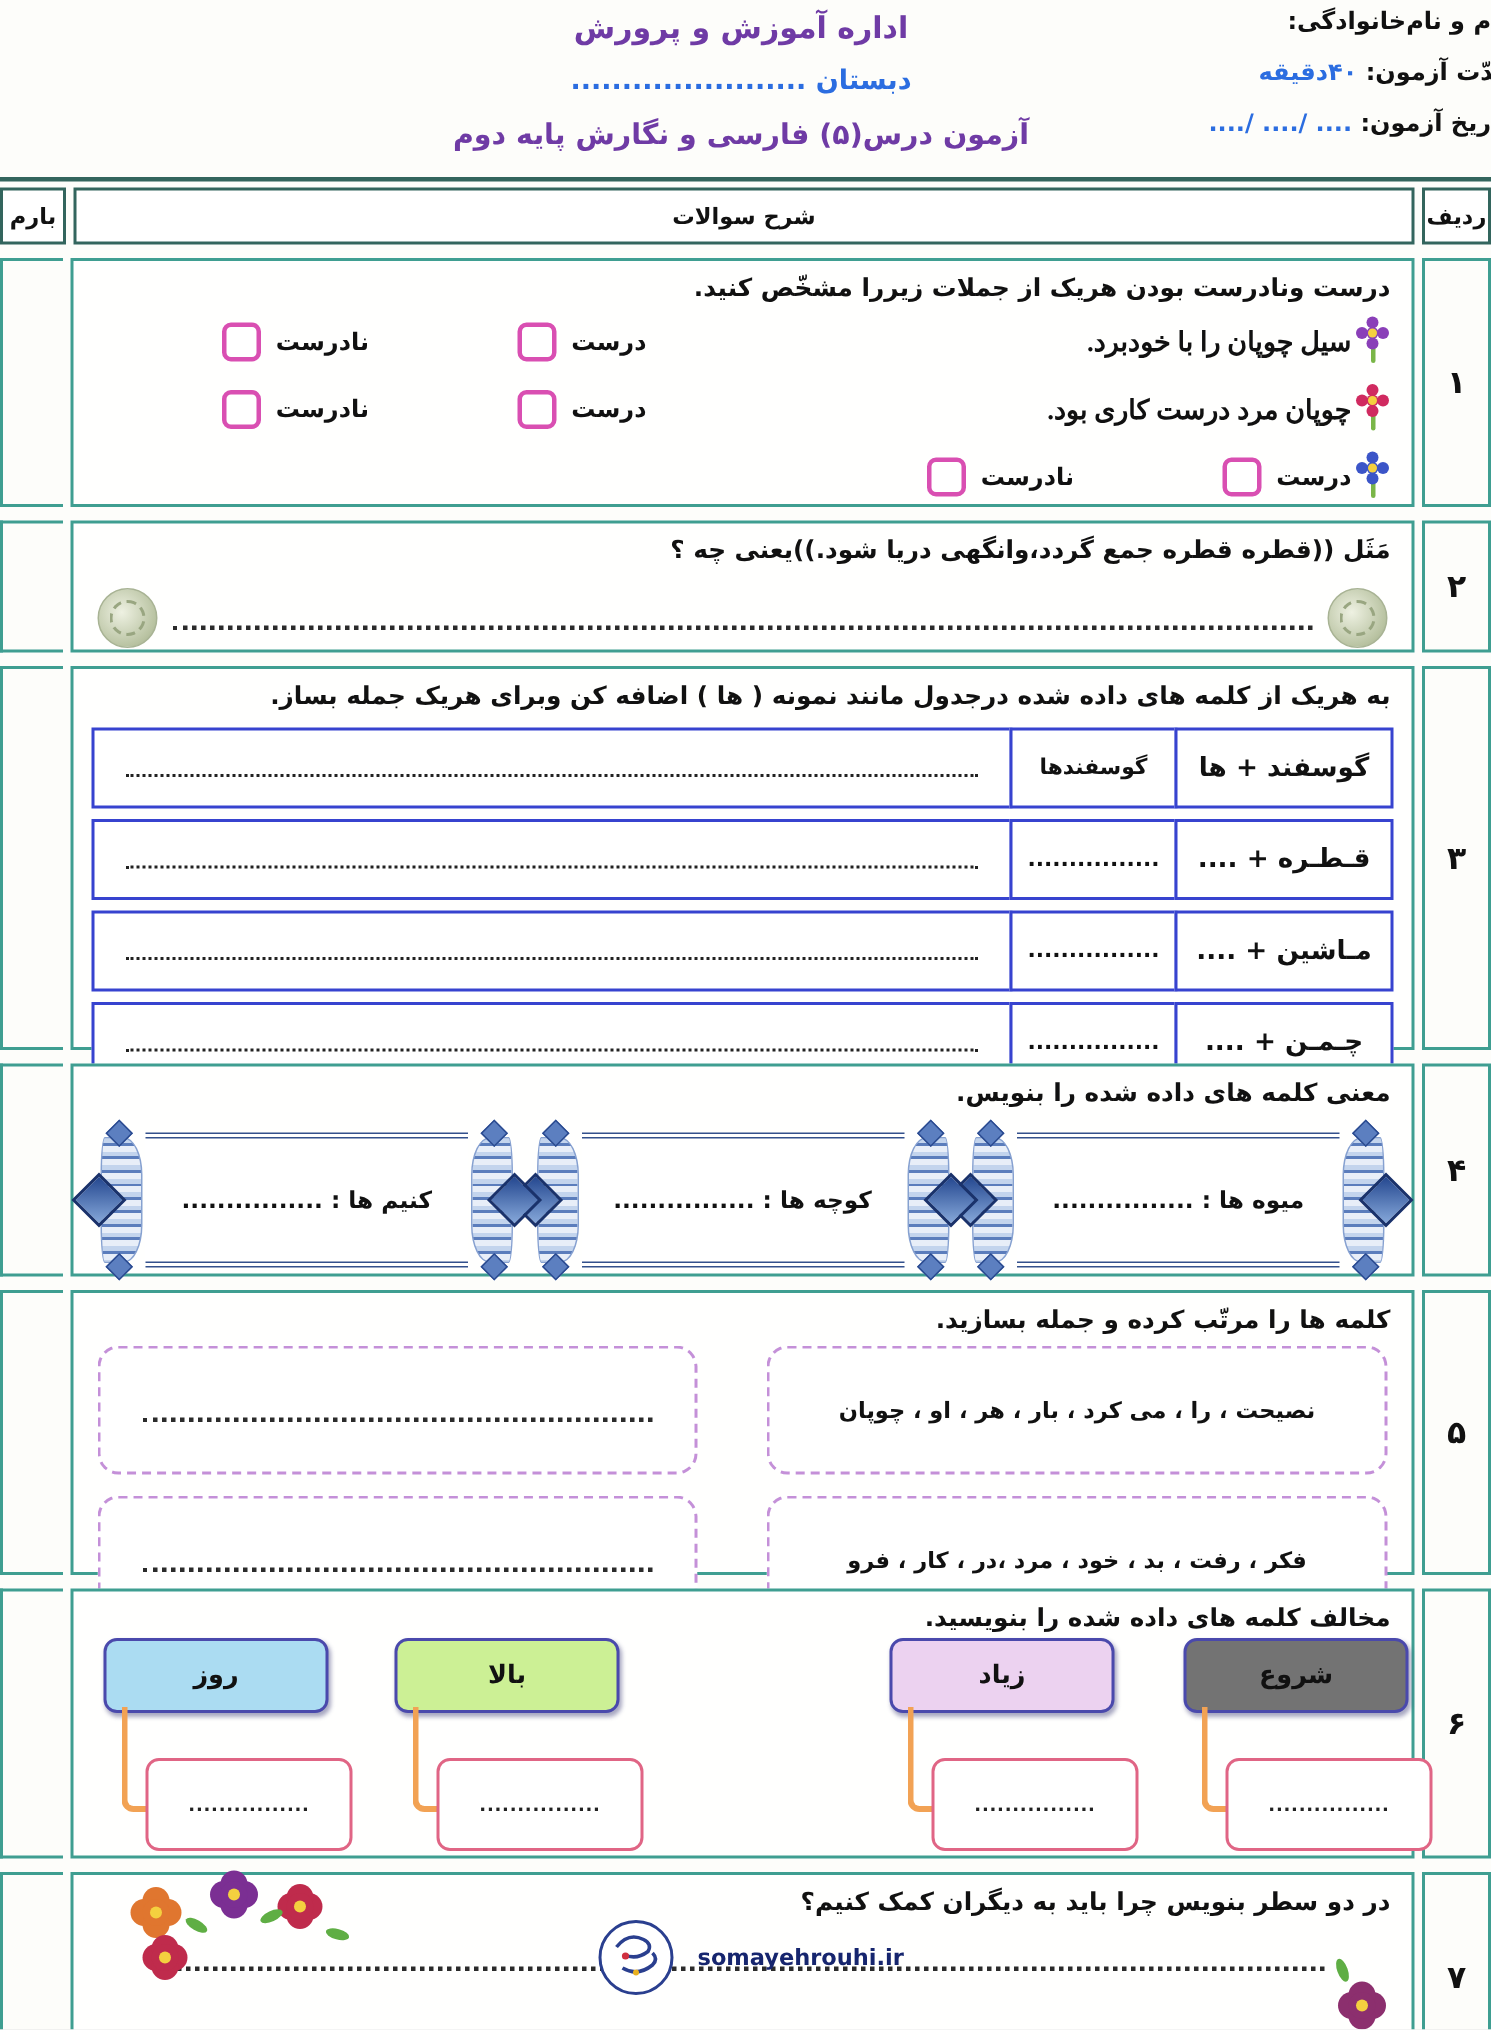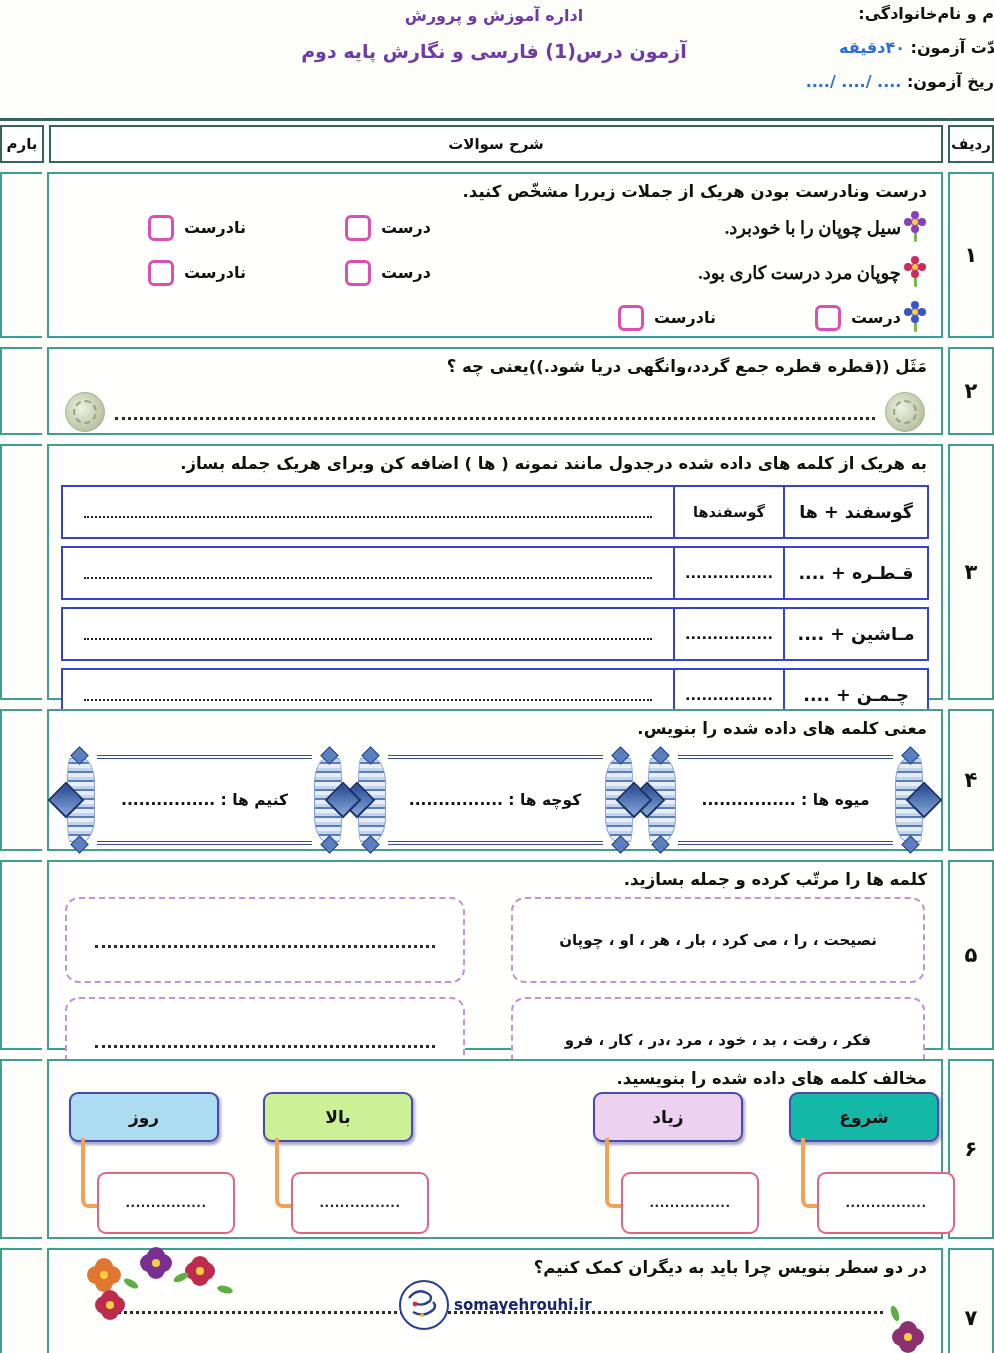--- a/index.html
+++ b/index.html
@@ -7,21 +7,21 @@
     width:994px;height:1353px;margin:0 auto;background:#fdfdfa;
     position:relative;overflow:hidden;
     font-family:"DejaVu Sans",sans-serif;color:#111;
   }
   
   .top{position:relative;height:118px;}
   .hdr-right{position:absolute;top:4px;right:-12px;width:250px;text-align:right;font-weight:bold;font-size:16px;}
   .hdr-right .hline{margin-bottom:15px;white-space:nowrap;}
   .blue{color:#2b6de0;}
   .hdr-center{position:absolute;top:6px;right:265px;width:470px;text-align:center;font-weight:bold;}
-  .hc1{font-size:16px;color:#6f3ba5;}
+  .hc1{font-size:20px;color:#6f3ba5;}
   .hc2{font-size:18px;color:#2b6de0;margin-top:13px;}
   .hc3{font-size:19px;color:#6f3ba5;margin-top:15px;}
   
   .toprule{border-top:3px solid #33655d;margin-bottom:4px;}
   .thead{display:flex;direction:ltr;gap:5px;height:38px;margin-bottom:9px;}
   .th{border:2px solid #33655d;background:#fff;display:flex;align-items:center;justify-content:center;font-weight:bold;font-size:15px;direction:rtl;}
   .th-score{width:40px;}
   .th-main{flex:1;}
   .th-row{width:42px;}
   
@@ -78,21 +78,21 @@
   .q6wrap{position:relative;height:150px;direction:ltr;margin-top:2px;}
   .unit{position:absolute;top:0;width:164px;height:150px;}
   .cwbox{position:absolute;left:0;top:0;width:146px;height:46px;border:2px solid #4a49ac;border-radius:9px;display:flex;align-items:center;justify-content:center;font-size:17px;font-weight:bold;direction:rtl;box-shadow:1.5px 2.5px 3px rgba(60,60,120,.45);}
   .conn{position:absolute;left:12px;top:46px;width:16px;height:66px;border-left:4px solid #f2a254;border-bottom:4px solid #f2a254;border-bottom-left-radius:8px;}
   .abox{position:absolute;left:28px;top:80px;width:134px;height:58px;border:2px solid #e06585;border-radius:9px;background:#fff;display:flex;align-items:center;justify-content:center;font-weight:bold;font-size:12px;letter-spacing:.5px;color:#222;}
   .u-rooz{left:8px;} .u-bala{left:202px;} .u-ziad{left:532px;} .u-shoru{left:728px;}
   
   .q7box{padding:5px 12px 0 12px;}
   .q7line1{position:relative;margin:24px 46px 0 52px;border-bottom:3px dotted #2b2b2b;height:10px;}
   .q7line2{margin:32px 26px 0 34px;border-bottom:3.5px dotted #111;height:10px;}
-  .wmrow{position:absolute;top:30px;left:350px;display:flex;align-items:center;gap:5px;direction:ltr;z-index:3;}
+  .wmrow{position:absolute;top:30px;left:350px;display:flex;align-items:center;gap:16px;direction:ltr;z-index:3;text-align:center;}
   .logo{width:46px;height:46px;border-radius:50%;border:2px solid #2a3f8f;background:#fff;flex:0 0 auto;}
   .wmtext{font-weight:bold;color:#16256e;font-size:15px;direction:ltr;}
   
   .cfl{position:absolute;width:18px;height:18px;border-radius:50%;}
   .cfl::before{content:"";position:absolute;inset:5px;border-radius:50%;background:#f4d03f;z-index:2;}
   .leaf{position:absolute;width:16px;height:7px;background:#5fae44;border-radius:50% 50%;}
   .florals{position:absolute;top:2px;right:auto;left:40px;width:170px;height:60px;z-index:2;}
   .flor-right{position:absolute;left:auto;right:6px;top:56px;width:50px;height:60px;z-index:2;}
 </style>
 </head>
@@ -107,21 +107,25 @@
         <span>مدّت آزمون:</span>
         <span class="blue">۴۰دقیقه</span>
       </div>
       <div class="hline">
         <span>تاریخ آزمون:</span>
         <span class="blue">.... /.... /....</span>
       </div>
     </div>
     <div class="hdr-center">
       <div class="hc1">اداره آموزش و پرورش</div>
-      <div class="hc3">آزمون درس(1) فارسی و نگارش پایه دوم</div>
+      <div class="hc2">
+        <span>دبستان</span>
+        <span>.......................</span>
+      </div>
+      <div class="hc3">آزمون درس(۵) فارسی و نگارش پایه دوم</div>
     </div>
   </div>
 
   <div class="toprule"></div>
   <div class="thead">
     <div class="th th-score">بارم</div>
     <div class="th th-main">شرح سوالات</div>
     <div class="th th-row">ردیف</div>
   </div>
 
@@ -307,21 +311,21 @@
     </div>
     <div class="num-cell">۵</div>
   </div>
 
   <div class="qrow" style="height:180px;">
     <div class="score-cell"></div>
     <div class="qbox">
       <div class="qtitle">مخالف کلمه های داده شده را بنویسید.</div>
       <div class="q6wrap">
         <div class="unit u-shoru">
-          <div class="cwbox" style="background: #14b8a6;">شروع</div>
+          <div class="cwbox" style="background: #737373;">شروع</div>
           <div class="conn"></div>
           <div class="abox">................</div>
         </div>
         <div class="unit u-ziad">
           <div class="cwbox" style="background: rgb(236, 210, 240);">زیاد</div>
           <div class="conn"></div>
           <div class="abox">................</div>
         </div>
         <div class="unit u-bala">
           <div class="cwbox" style="background: rgb(204, 240, 149);">بالا</div>

